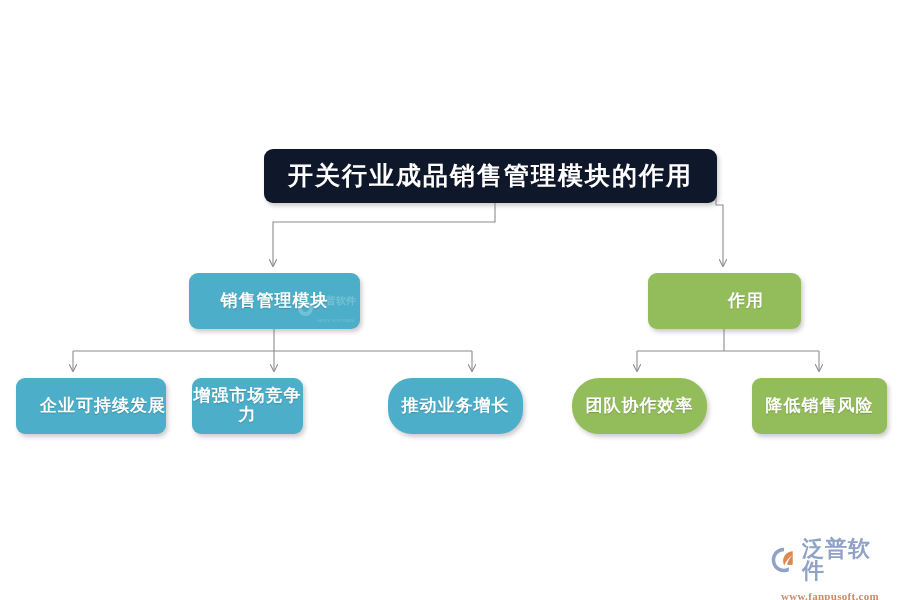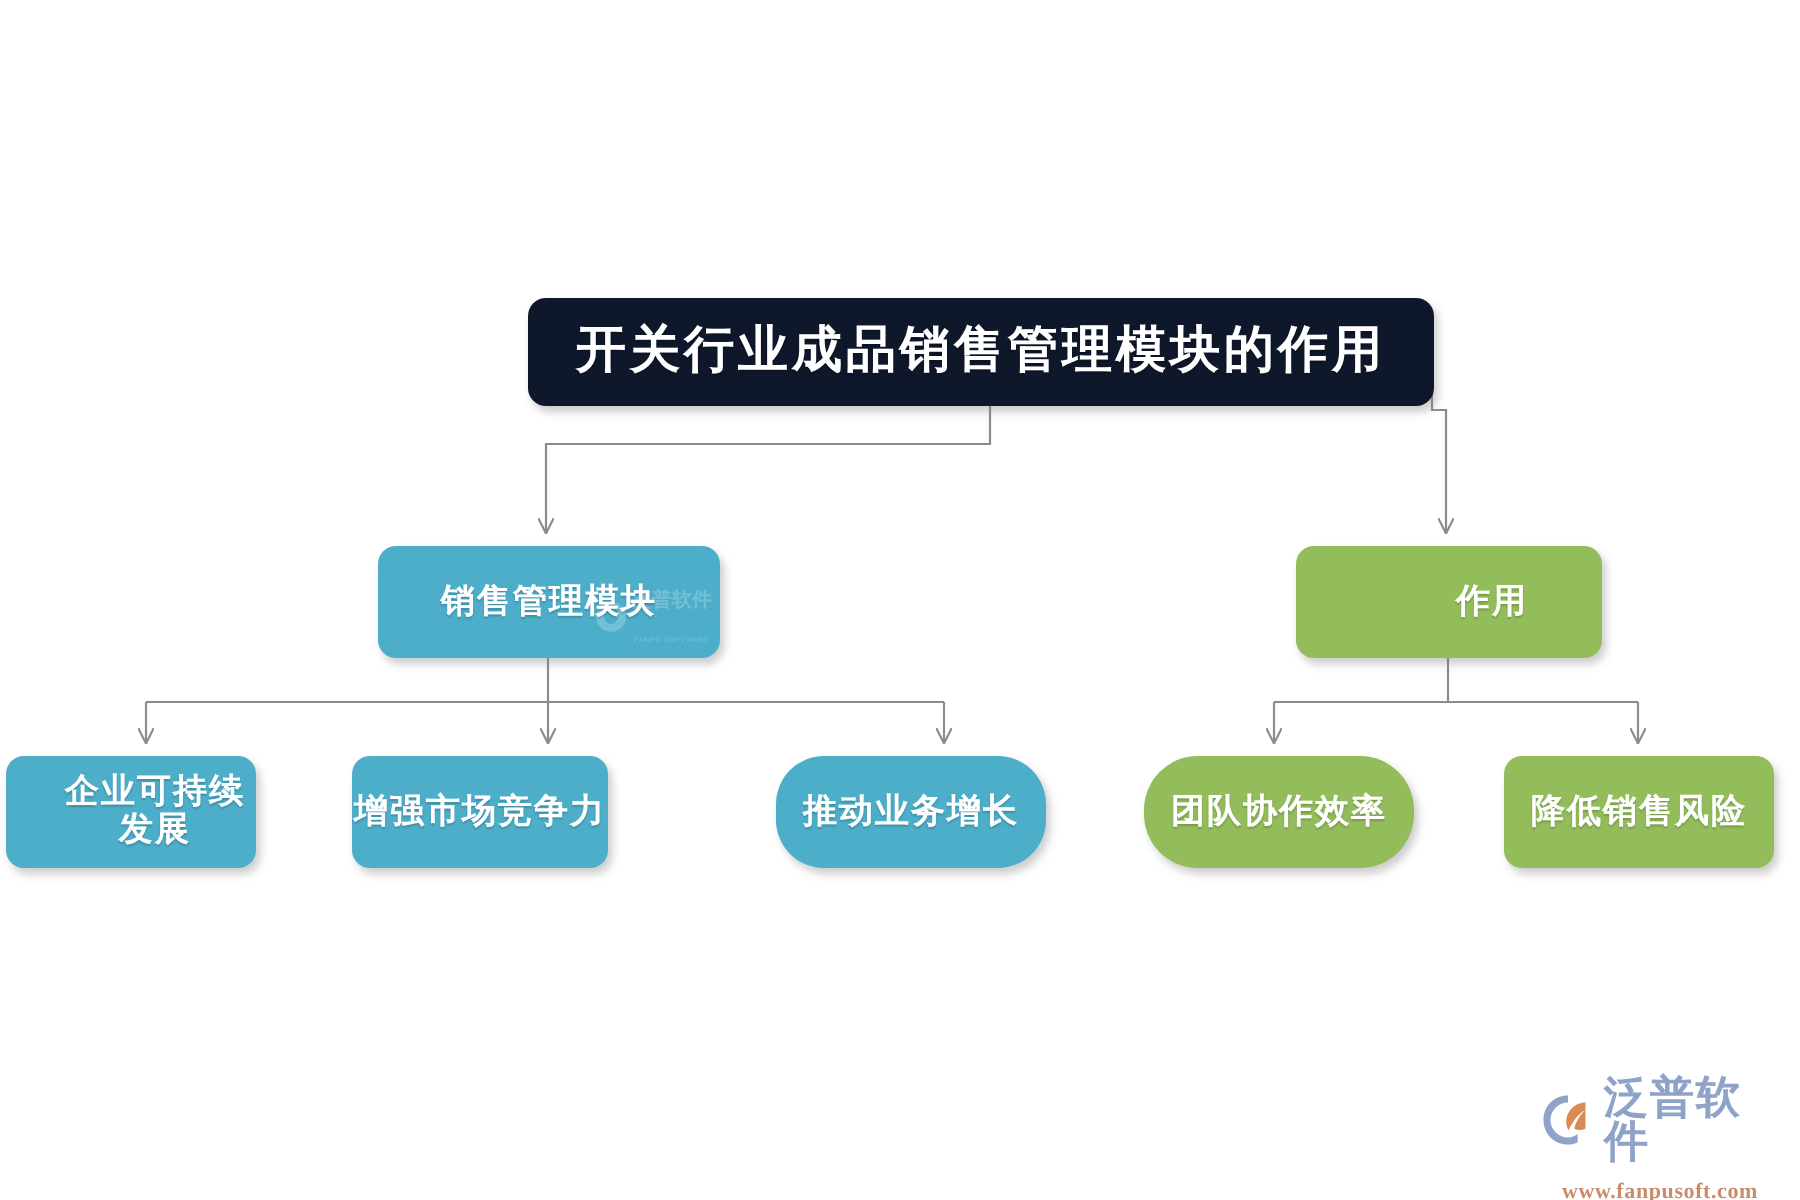--- a/index.html
+++ b/index.html
@@ -91,22 +91,22 @@
   .node-l3 {
     top: 378px;
     height: 56px;
   }
   .node-l3 .node-label {
     font-size: 17px;
   }
   .node-l3.blue { background: #4caec9; }
   .node-l3.green { background: #93bc5a; }
 
-  .n-l3-a { left: 3px;   width: 125px; padding-left: 24px; }
-  .n-l3-b { left: 176px; width: 128px; text-align: right; }
+  .n-l3-a { left: 16px;   width: 150px; padding-left: 24px; }
+  .n-l3-b { left: 192px; width: 111px; }
   .n-l3-c { left: 388px; width: 135px; border-radius: 24px; }
   .n-l3-d { left: 572px; width: 135px; border-radius: 27px; }
   .n-l3-e { left: 752px; width: 135px; }
 
   
   .box-watermark {
     position: absolute;
     right: 4px;
     bottom: 3px;
     z-index: 1;

